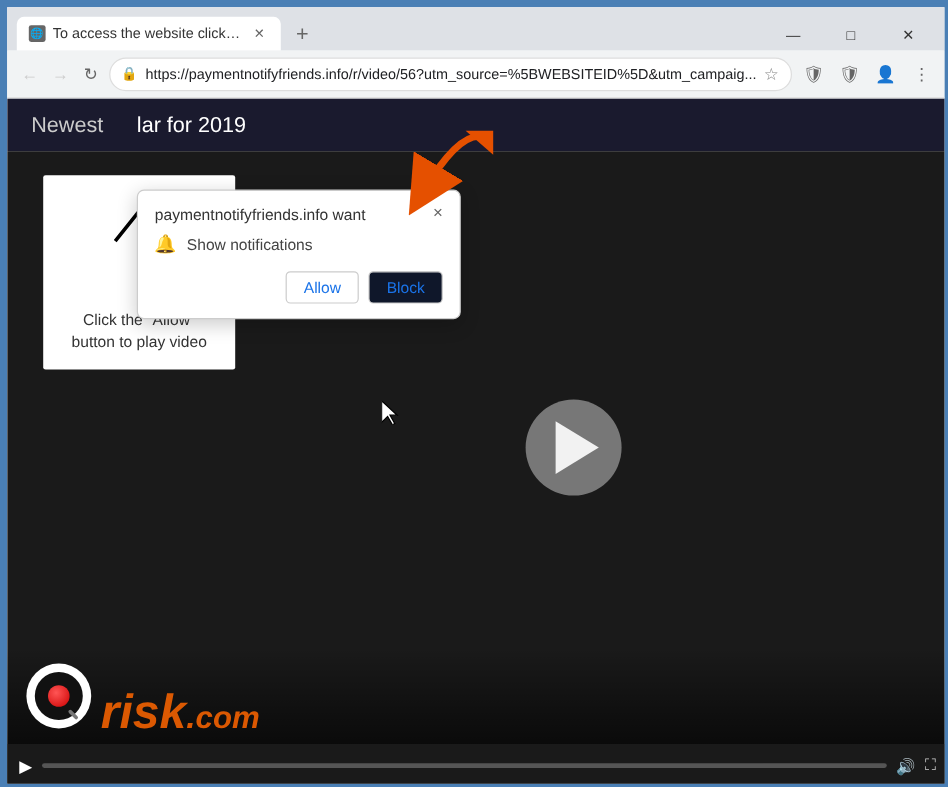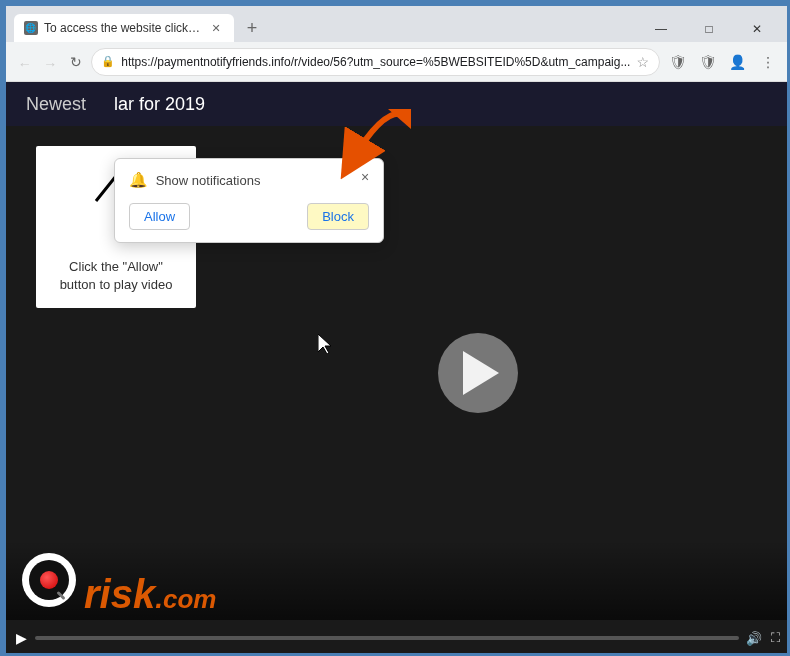--- a/index.html
+++ b/index.html
@@ -236,35 +236,35 @@
       font-size: 15px;
     }
 
     .notification-label {
       font-size: 13px;
       color: #444;
     }
 
     .popup-buttons {
       display: flex;
-      justify-content: space-between;
+      justify-content: flex-end;
       gap: 8px;
     }
 
     .popup-btn {
       padding: 5px 14px;
       border-radius: 4px;
       font-size: 13px;
       cursor: pointer;
       border: 1px solid #ccc;
       background: #fff;
       color: #1a73e8;
     }
     .popup-btn.block-btn {
-      background: #fef9c3;
+      background: #0f172a;
       color: #1a73e8;
       border-color: #ccc;
     }
 
     
     .page-top-bar {
       background: #1a1a2e;
       height: 44px;
       display: flex;
       align-items: center;
@@ -555,20 +555,21 @@
         <div class="vc-progress">
           <div class="vc-progress-fill"></div>
         </div>
         <span class="vc-volume">🔊</span>
         <span class="vc-fullscreen">⛶</span>
       </div>
     </div>
 
     <div class="notification-popup">
       <div class="popup-close">×</div>
+      <div class="popup-title">paymentnotifyfriends.info want</div>
       <div class="popup-notification-row">
         <span class="bell-icon">🔔</span>
         <span class="notification-label">Show notifications</span>
       </div>
       <div class="popup-buttons">
         <button class="popup-btn">Allow</button>
         <button class="popup-btn block-btn">Block</button>
       </div>
 
       <div style="position:absolute;top:-55px;right:-30px;pointer-events:none;">

